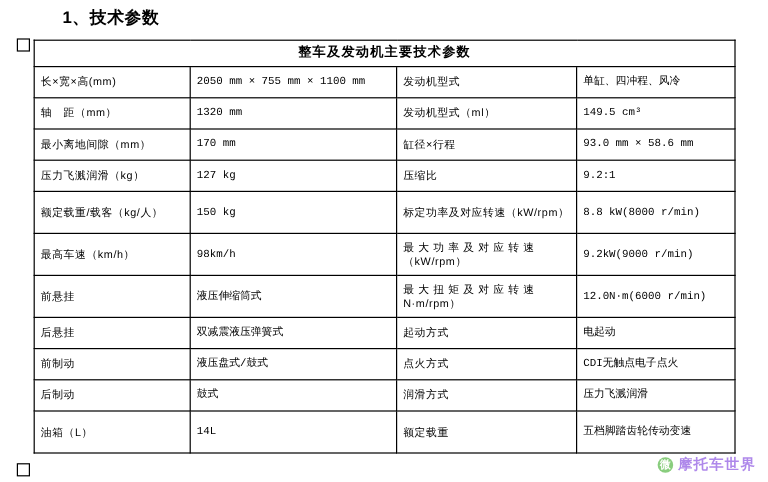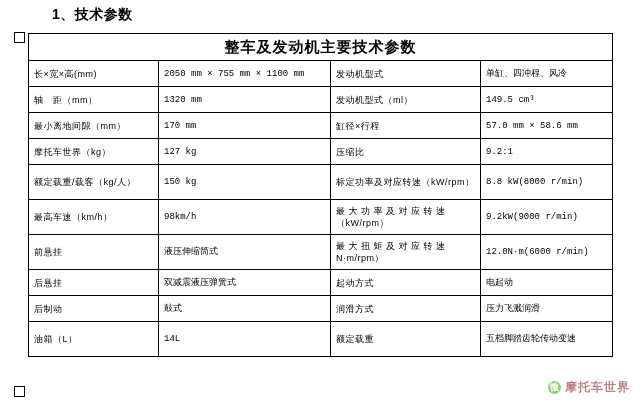--- a/index.html
+++ b/index.html
@@ -45,21 +45,21 @@
   }
   table.spec td{
     border:1px solid #000;
     padding:3px 5px;
     vertical-align:middle;
     line-height:1.35;
   }
   td.title{
     text-align:center;
     font-weight:bold;
-    font-size:15px;
+    font-size:11px;
     padding:4px 0;
     letter-spacing:1px;
   }
   td.label{
     letter-spacing:0.5px;
   }
   td.value{
     font-family:Liberation Mono, monospace;
   }
   .col1{width:130px;}
@@ -81,21 +81,21 @@
     border-radius:50%;
     background:#2aa515;
     color:#fff;
     font-size:9px;
     line-height:13px;
     text-align:center;
     font-weight:bold;
   }
   .wm-text{
     font-size:12px;
-    color:#7f1d1d;
+    color:#6d28d9;
     letter-spacing:1px;
     font-weight:bold;
   }
 </style>
 </head>
 <body>
 
 <div class="page">
 
   <div class="heading">1、技术参数</div>
@@ -126,25 +126,25 @@
         <td class="label">轴　距（mm）</td>
         <td class="value">1320 mm</td>
         <td class="label">发动机型式（ml）</td>
         <td class="value">149.5 cm³</td>
       </tr>
 
       <tr class="row-std">
         <td class="label">最小离地间隙（mm）</td>
         <td class="value">170 mm</td>
         <td class="label">缸径×行程</td>
-        <td class="value">57.0 mm × 58.6 mm</td>
-      </tr>
-
-      <tr class="row-std">
-        <td class="label">摩托车世界（kg）</td>
+        <td class="value">93.0 mm × 58.6 mm</td>
+      </tr>
+
+      <tr class="row-std">
+        <td class="label">压力飞溅润滑（kg）</td>
         <td class="value">127 kg</td>
         <td class="label">压缩比</td>
         <td class="value">9.2:1</td>
       </tr>
 
       <tr class="row-tall">
         <td class="label">额定载重/载客（kg/人）</td>
         <td class="value">150 kg</td>
         <td class="label">标定功率及对应转速（kW/rpm）</td>
         <td class="value">8.8 kW(8000 r/min)</td>
@@ -164,20 +164,26 @@
         <td class="value">12.0N·m(6000 r/min)</td>
       </tr>
 
       <tr class="row-std">
         <td class="label">后悬挂</td>
         <td class="value">双减震液压弹簧式</td>
         <td class="label">起动方式</td>
         <td class="value">电起动</td>
       </tr>
 
+      <tr class="row-std">
+        <td class="label">前制动</td>
+        <td class="value">液压盘式/鼓式</td>
+        <td class="label">点火方式</td>
+        <td class="value">CDI无触点电子点火</td>
+      </tr>
 
       <tr class="row-std">
         <td class="label">后制动</td>
         <td class="value">鼓式</td>
         <td class="label">润滑方式</td>
         <td class="value">压力飞溅润滑</td>
       </tr>
 
       <tr class="row-tall">
         <td class="label">油箱（L）</td>

